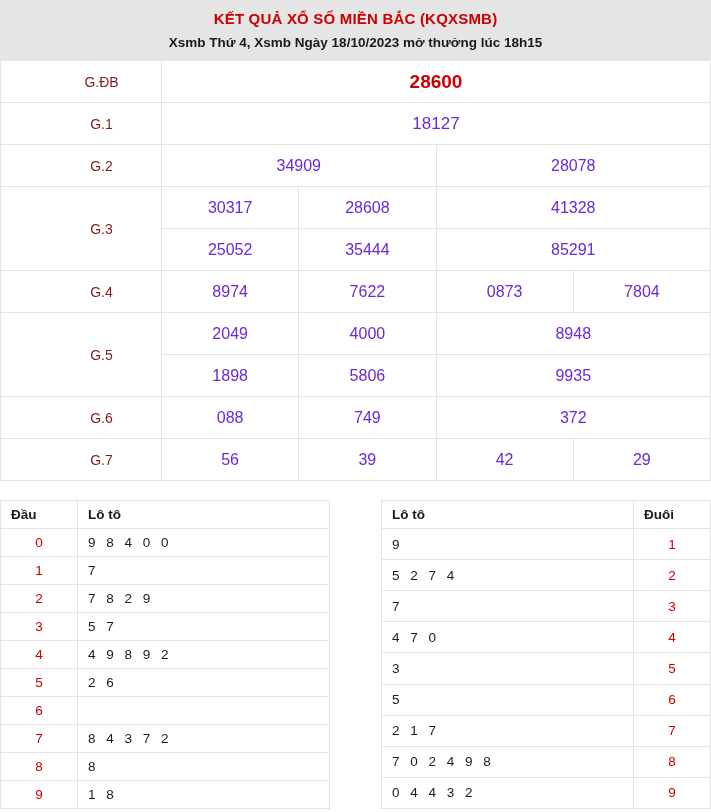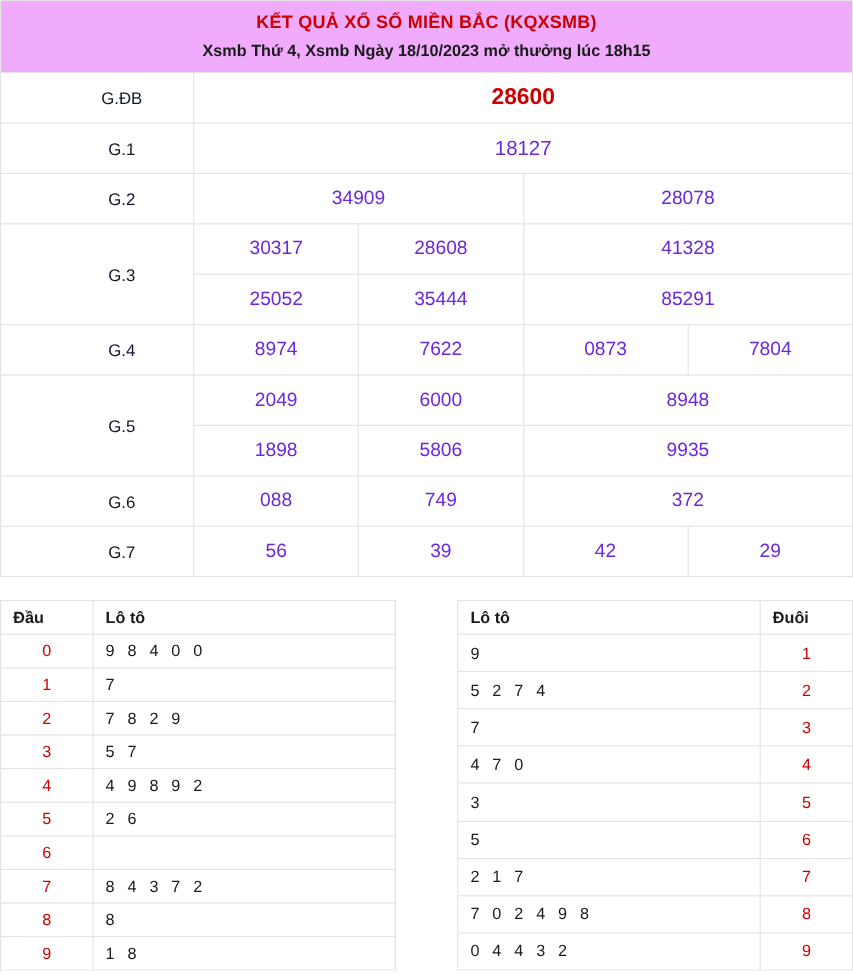--- a/index.html
+++ b/index.html
@@ -13,21 +13,21 @@
     color: #222222;
     -webkit-font-smoothing: antialiased;
   }
   .page {
     width: 711px;
     box-sizing: border-box;
   }
 
   
   .header {
-    background: #f0abfc;
+    background: #e5e5e5;
     border: 1px solid #e4e4e4;
     border-bottom: none;
     padding: 9px 8px 10px 8px;
     text-align: center;
   }
   .header-title {
     color: #cc0000;
     font-weight: bold;
     font-size: 15px;
     letter-spacing: 0.2px;
@@ -49,21 +49,21 @@
     border: 1px solid #e4e4e4;
     text-align: center;
     vertical-align: middle;
     font-size: 16px;
     color: #6d28d9;
     height: 39px;
   }
   table.kq td.label {
     width: 117px;
     font-size: 14px;
-    color: #0f172a;
+    color: #7f1d1d;
     padding-left: 42px;
   }
   table.kq td.db {
     color: #cc0000;
     font-weight: bold;
     font-size: 19px;
   }
   table.kq td.g1 {
     font-size: 17px;
   }
@@ -153,21 +153,21 @@
       <tr>
         <td class="label">G.4</td>
         <td>8974</td>
         <td>7622</td>
         <td>0873</td>
         <td>7804</td>
       </tr>
       <tr>
         <td class="label" rowspan="2">G.5</td>
         <td>2049</td>
-        <td>6000</td>
+        <td>4000</td>
         <td colspan="2">8948</td>
       </tr>
       <tr>
         <td>1898</td>
         <td>5806</td>
         <td colspan="2">9935</td>
       </tr>
       <tr>
         <td class="label">G.6</td>
         <td>088</td>

